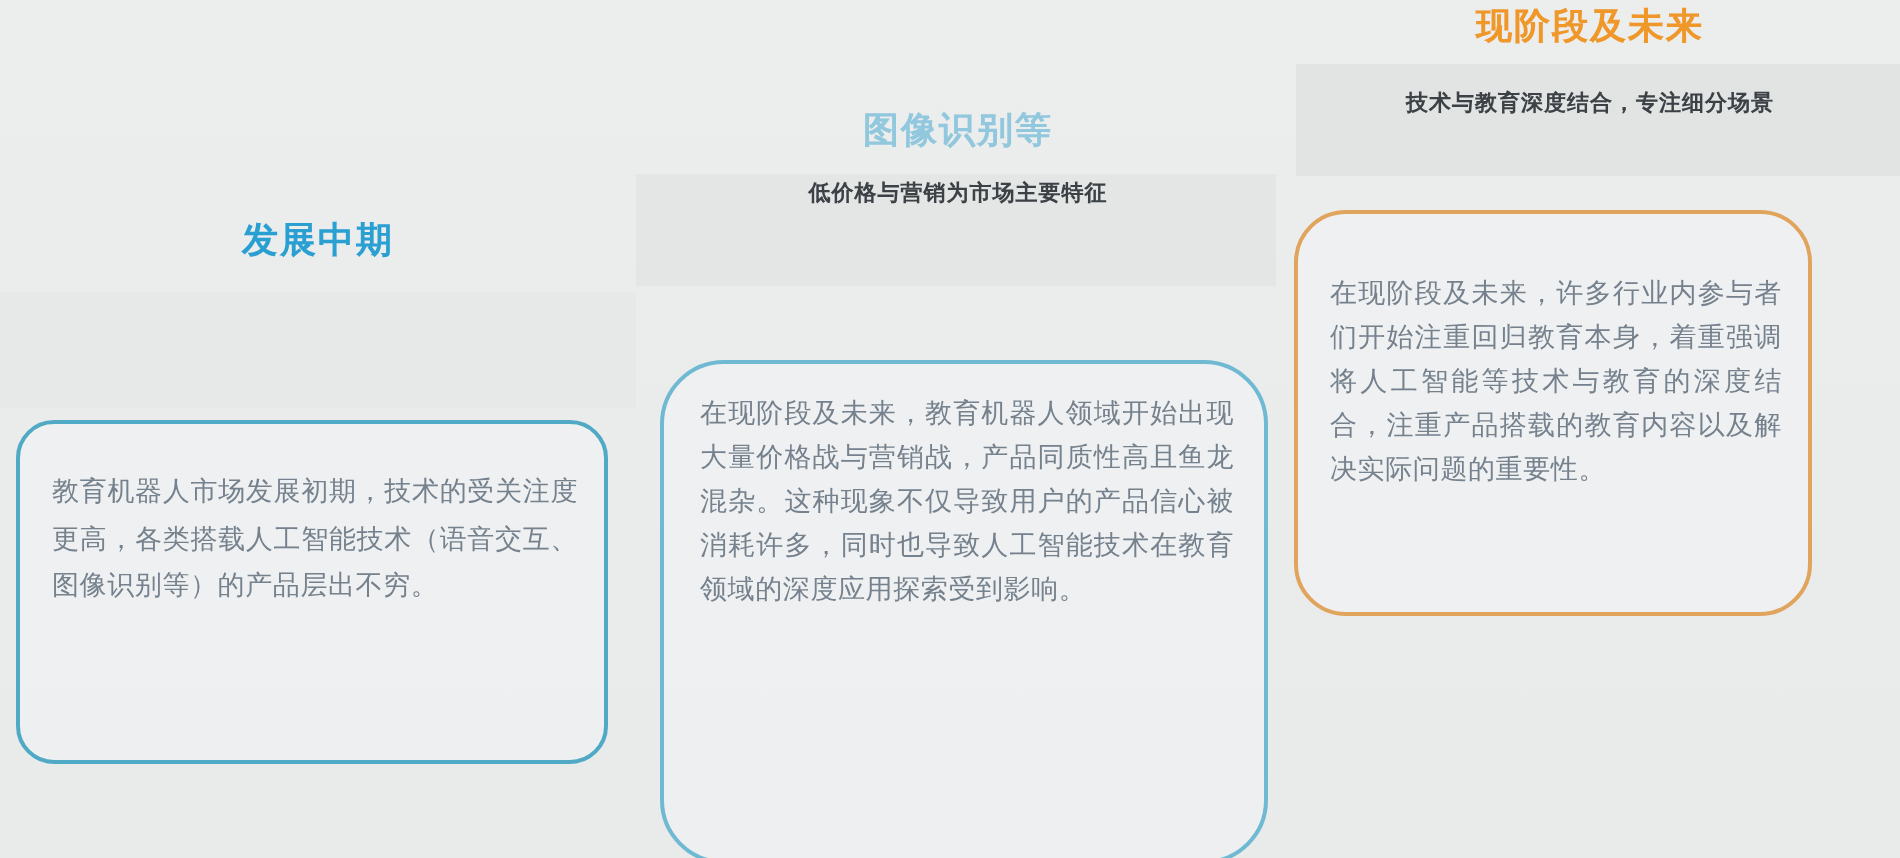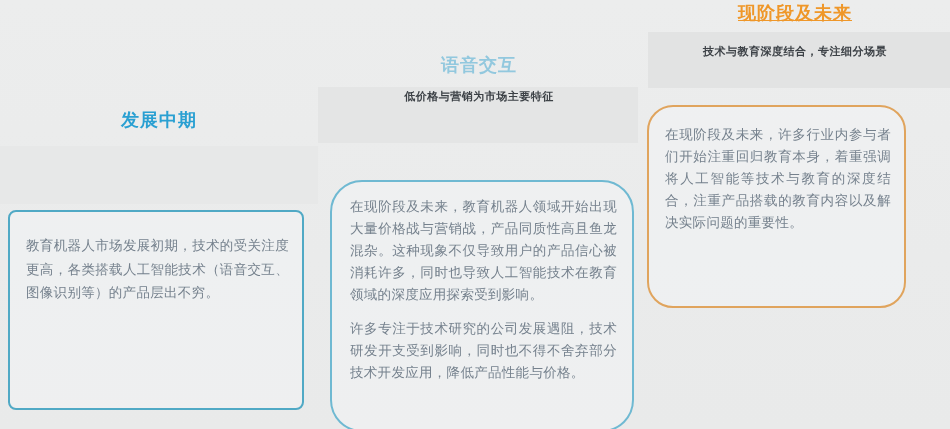--- a/index.html
+++ b/index.html
@@ -24,39 +24,39 @@
   .col-1{ left:318px; width:322px; }
   .col-2{ left:640px; width:310px; }
 
   .heading{
     position:absolute; width:100%; text-align:center;
     font-size:18px; font-weight:bold; letter-spacing:1px;
     color:var(--accent);
   }
   .col-0 .heading{ top:108px; }
   .col-1 .heading{ top:53px;  }
-  .col-2 .heading{ top:1px;text-decoration:underline;   }
+  .col-2 .heading{ top:1px;   }
 
   .subtitle{
     position:absolute; width:100%; text-align:center;
     font-size:11px; font-weight:bold; letter-spacing:0.5px;
     color:#3c4146;
   }
   .col-0 .subtitle{ top:161px; }
   .col-1 .subtitle{ top:89px; }
   .col-2 .subtitle{ top:44px;  }
 
   .box{
     position:absolute;
     border:2px solid var(--border);
     background:rgba(245,247,248,0.45);
   }
-  .col-0 .box{ left:8px;  top:210px; width:296px; height:200px; border-radius:8px; padding:22px 13px 0 16px; }
+  .col-0 .box{ left:8px;  top:210px; width:296px; height:172px; border-radius:19px; padding:22px 13px 0 16px; }
   .col-1 .box{ left:12px; top:180px; width:304px; height:252px; border-radius:32px; padding:14px 15px 0 18px; }
-  .col-2 .box{ left:7px;  top:105px; width:259px; height:203px; border-radius:26px; padding:17px 13px 0 16px; }
+  .col-2 .box{ left:7px;  top:105px; width:259px; height:203px; border-radius:26px; padding:29px 13px 0 16px; }
 
   .box p{
     color:#75818d;
     font-size:13.5px;
     letter-spacing:0.3px;
     margin-bottom:12px;
     text-align:justify;
   }
   .col-0 .box p{ line-height:23.5px; }
   .col-1 .box p{ line-height:22px;   }
@@ -72,25 +72,24 @@
   <div class="band band-right"></div>
 
   <section class="col col-0" style="--accent: #2aa0d2; --border: #50a9c5;">
     <h2 class="heading">发展中期</h2>
     <div class="box">
       <p>教育机器人市场发展初期，技术的受关注度更高，各类搭载人工智能技术（语音交互、图像识别等）的产品层出不穷。</p>
     </div>
   </section>
 
   <section class="col col-1" style="--accent: #92c8de; --border: #6fb9d2;">
-    <h2 class="heading">语音交互</h2>
+    <h2 class="heading">图像识别等</h2>
     <h3 class="subtitle">低价格与营销为市场主要特征</h3>
     <div class="box">
       <p>在现阶段及未来，教育机器人领域开始出现大量价格战与营销战，产品同质性高且鱼龙混杂。这种现象不仅导致用户的产品信心被消耗许多，同时也导致人工智能技术在教育领域的深度应用探索受到影响。</p>
-      <p>许多专注于技术研究的公司发展遇阻，技术研发开支受到影响，同时也不得不舍弃部分技术开发应用，降低产品性能与价格。</p>
     </div>
   </section>
 
   <section class="col col-2" style="--accent: #ef9729; --border: #e0a45d;">
     <h2 class="heading">现阶段及未来</h2>
     <h3 class="subtitle">技术与教育深度结合，专注细分场景</h3>
     <div class="box">
       <p>在现阶段及未来，许多行业内参与者们开始注重回归教育本身，着重强调将人工智能等技术与教育的深度结合，注重产品搭载的教育内容以及解决实际问题的重要性。</p>
     </div>
   </section>

